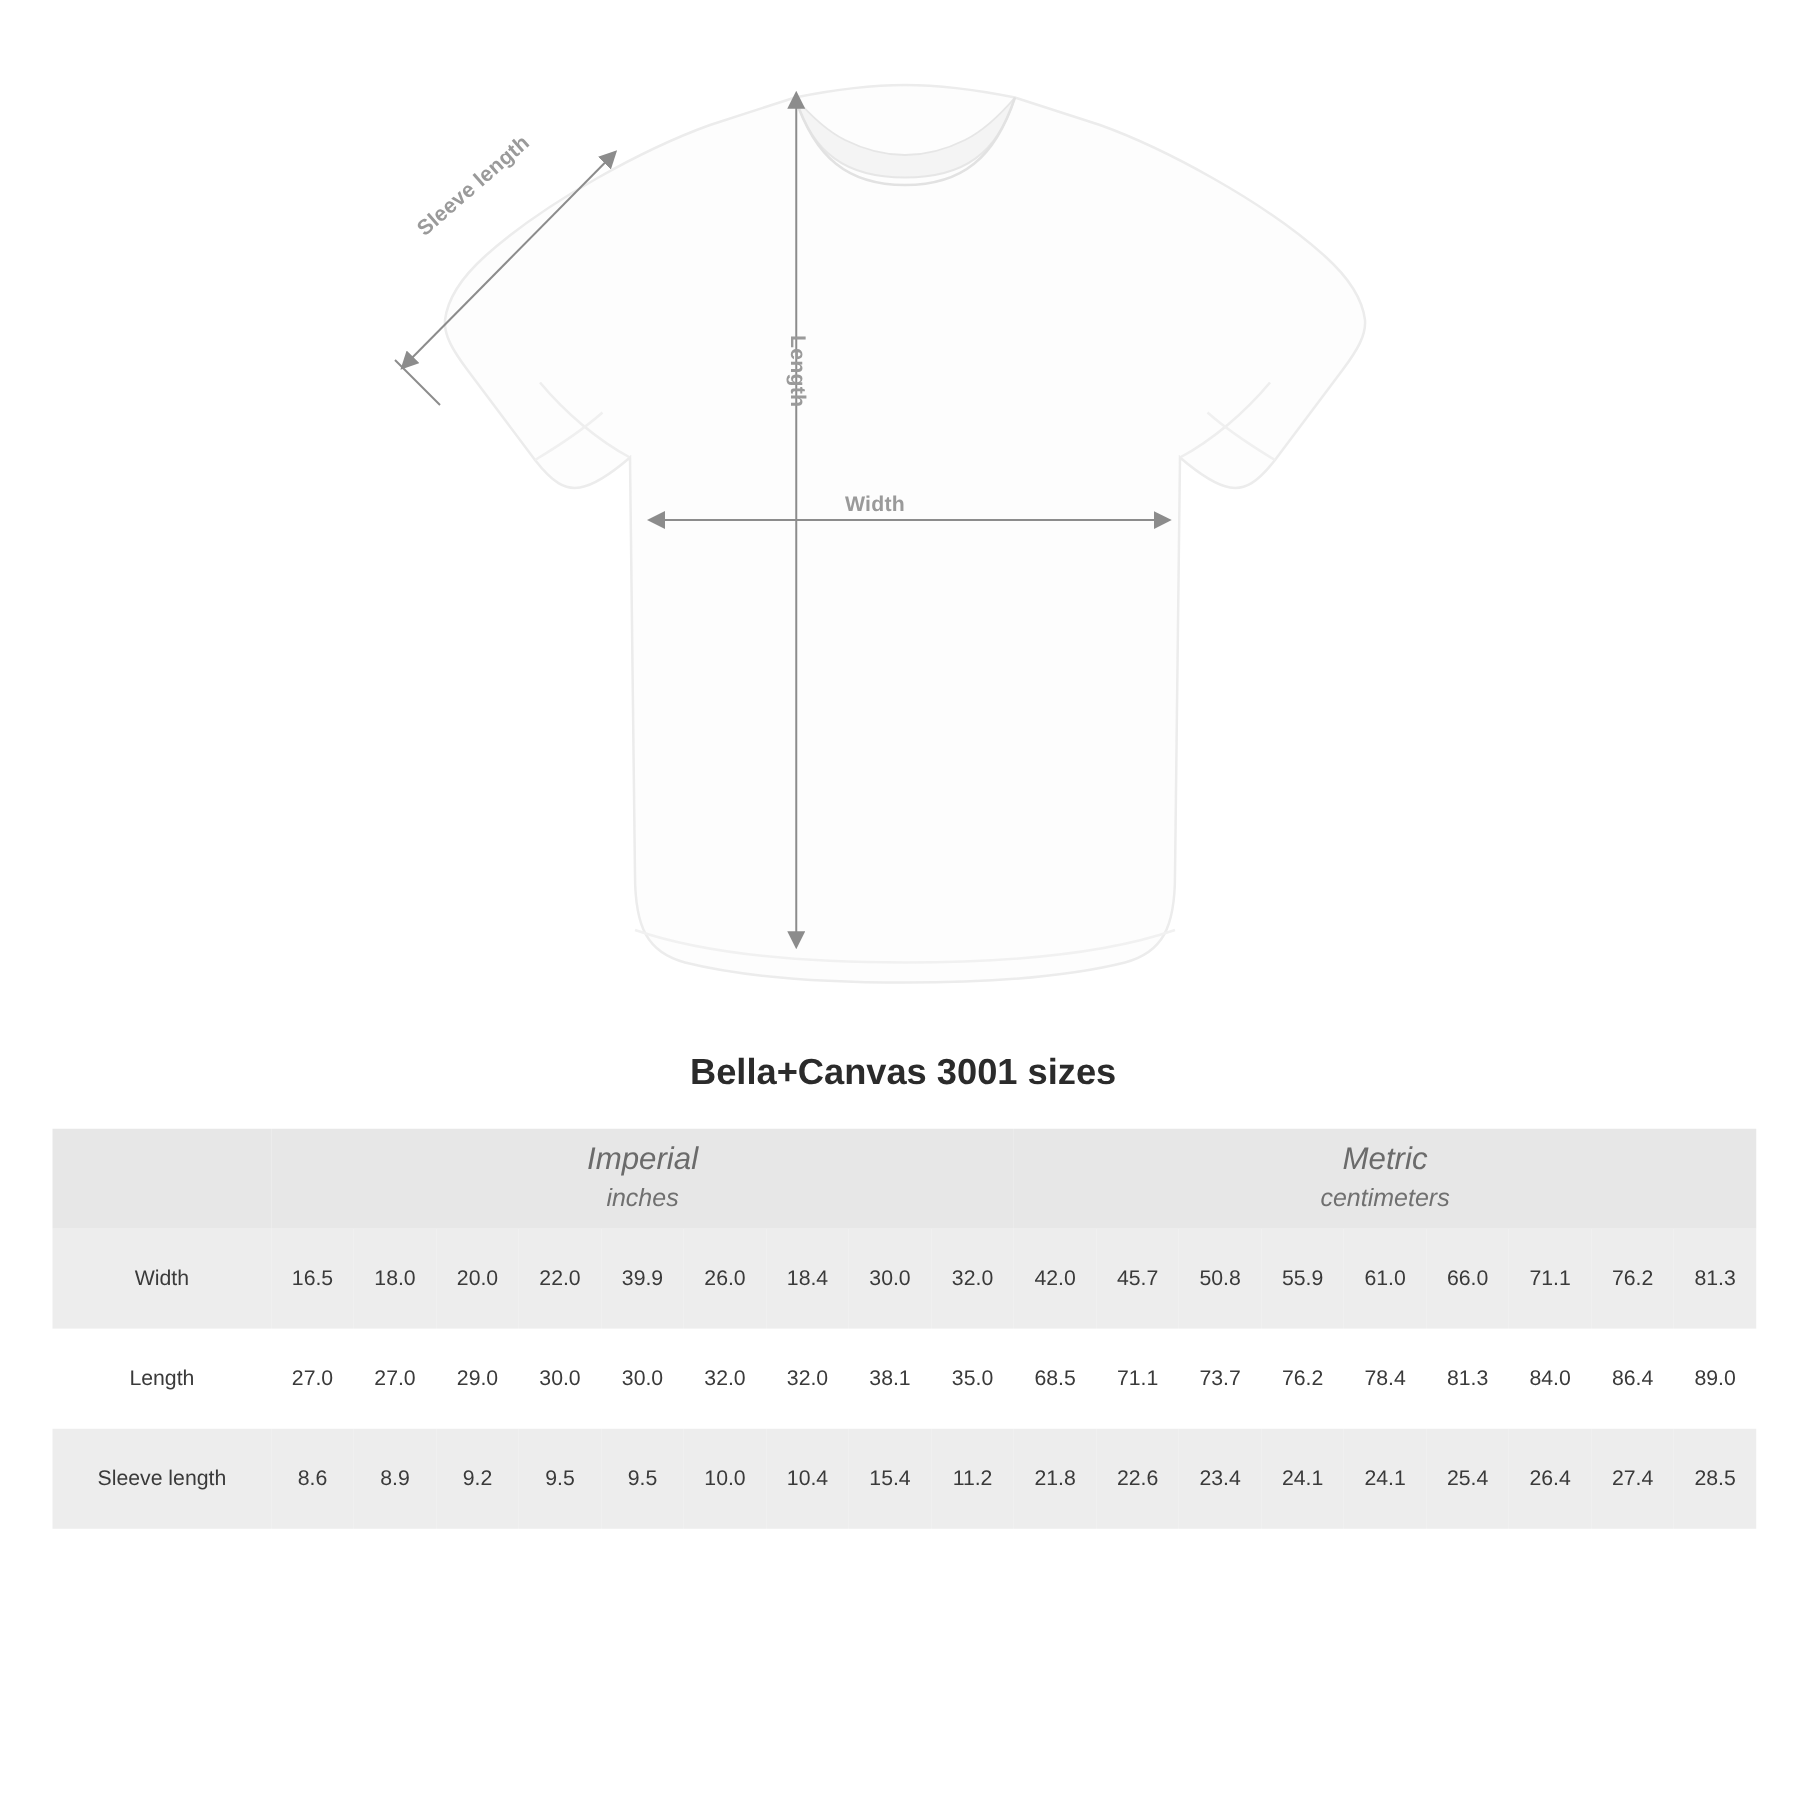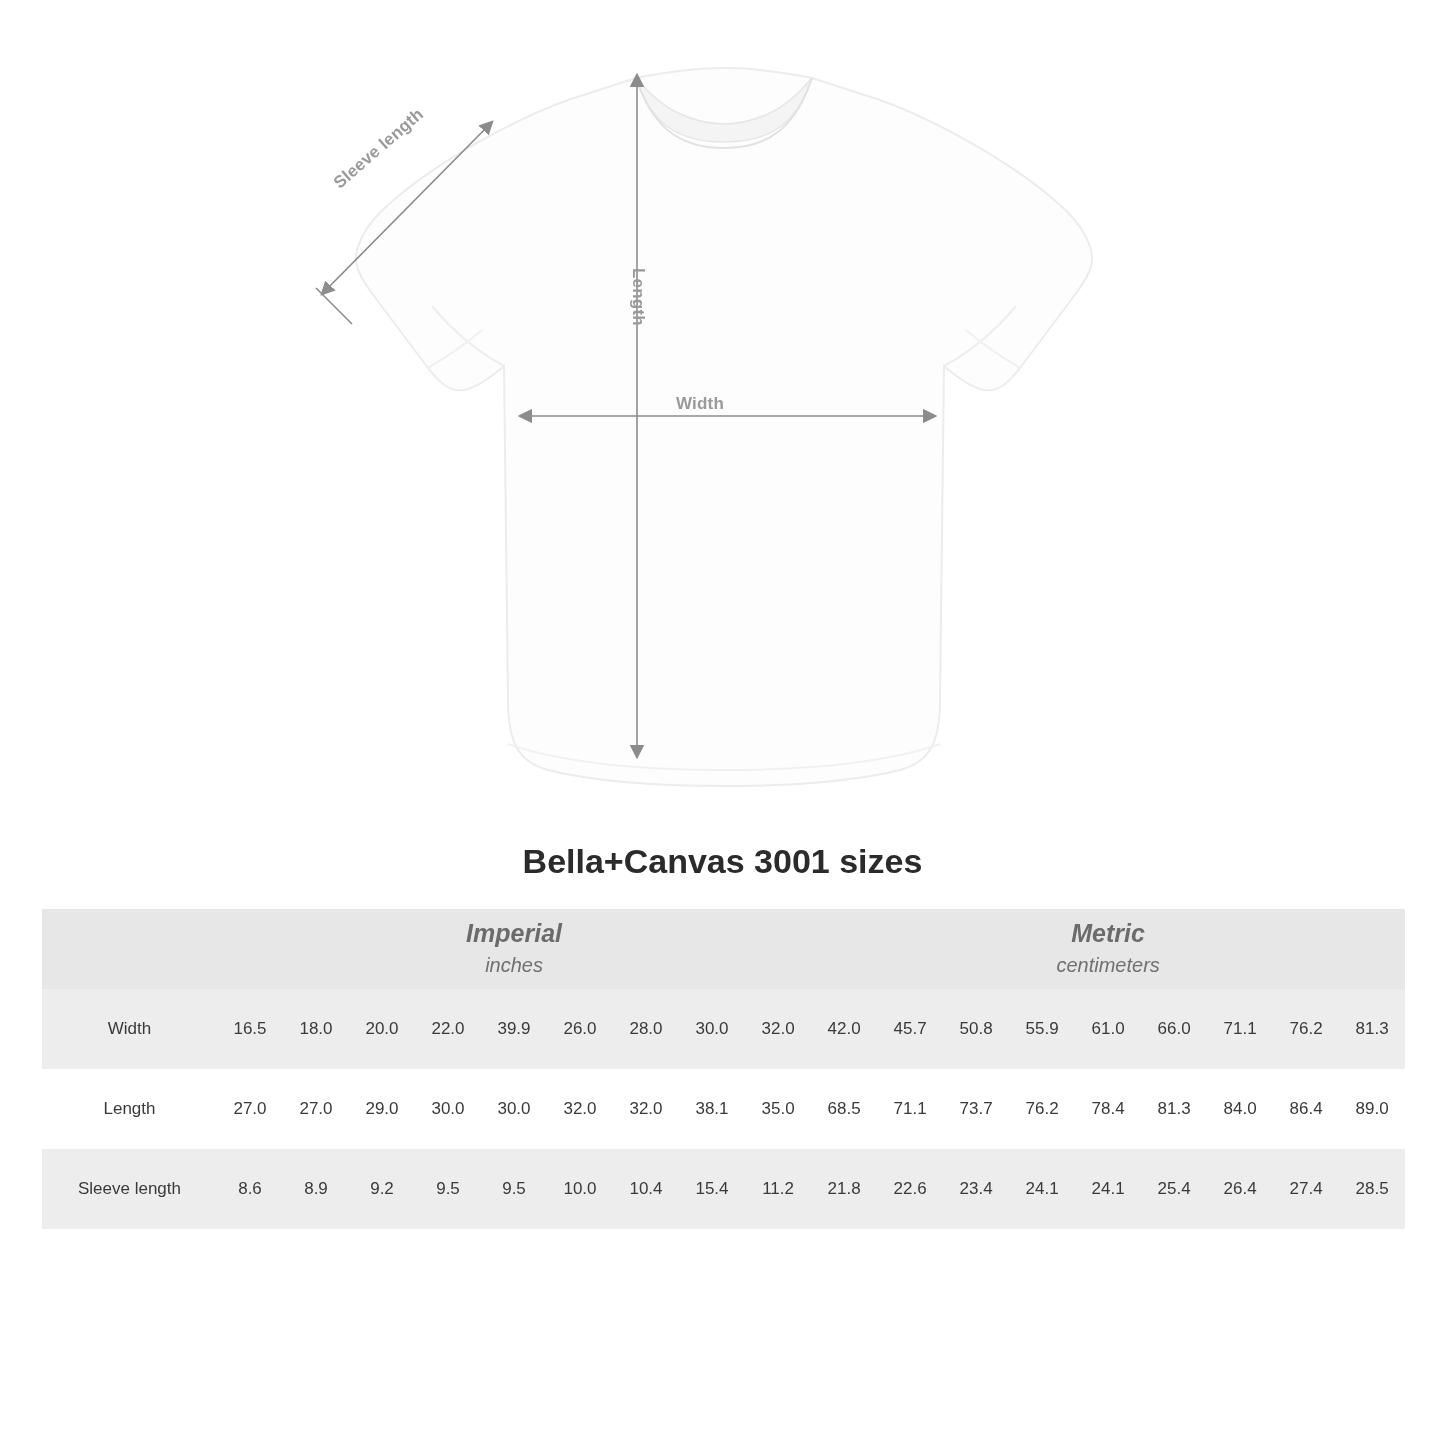--- a/index.html
+++ b/index.html
@@ -55,21 +55,21 @@
     left: 676px;
     top: 394px;
   }
 
   
   .heading-block {
     text-align: center;
     margin-top: 12px;
   }
   .chart-title {
-    font-size: 34px;
+    font-size: 29px;
     font-weight: bold;
     color: #2b2b2b;
     margin: 0 0 16px 0;
   }
   .chart-note {
     font-size: 17.5px;
     font-style: italic;
     color: #6f6f6f;
     margin: 0;
   }
@@ -92,21 +92,21 @@
     font-weight: normal;
     padding: 0;
     height: 80px;
   }
   .unit-header-row td {
     background: #e7e7e7;
     height: 118px;
   }
   .unit-name {
     font-size: 25px;
-    font-weight: bold;
+    font-weight: normal;
     font-style: italic;
     color: #6b6b6b;
     line-height: 1.25;
   }
   .unit-sub {
     font-size: 20px;
     font-style: italic;
     color: #707070;
     line-height: 1.5;
   }
@@ -241,21 +241,21 @@
 
 
         <tr class="row-shade">
           <td class="rowlabel">Width</td>
           <td>16.5</td>
           <td>18.0</td>
           <td>20.0</td>
           <td>22.0</td>
           <td>39.9</td>
           <td>26.0</td>
-          <td>28.0</td>
+          <td>18.4</td>
           <td>30.0</td>
           <td>32.0</td>
           <td>42.0</td>
           <td>45.7</td>
           <td>50.8</td>
           <td>55.9</td>
           <td>61.0</td>
           <td>66.0</td>
           <td>71.1</td>
           <td>76.2</td>

